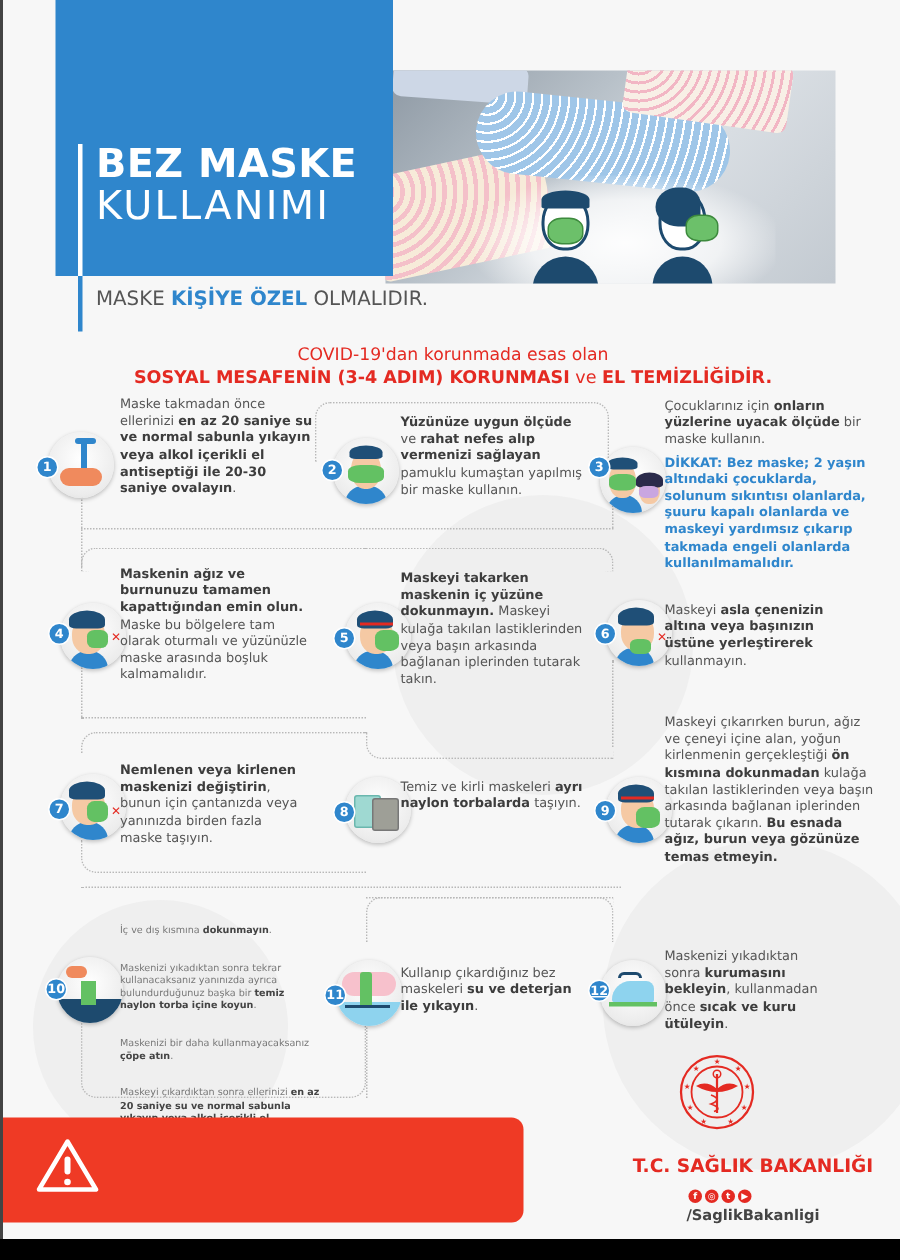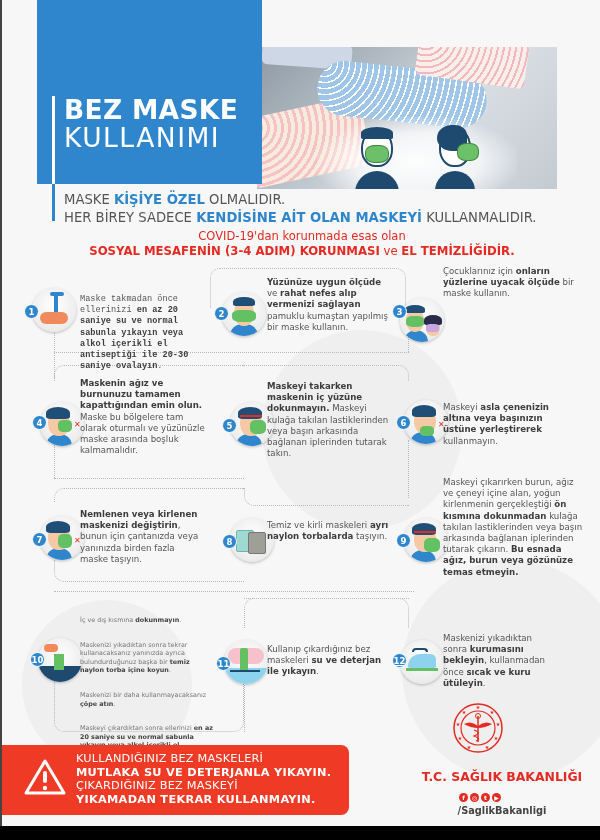--- a/index.html
+++ b/index.html
@@ -133,21 +133,20 @@
   <div class="title-block"></div>
   <div class="title-bar"></div>
   <div class="title-bar inner"></div>
   <div class="title-text">
     <div>BEZ MASKE</div>
     <div class="light">KULLANIMI</div>
   </div>
 
   <div class="tagline">
     <div><span>MASKE </span><b>KİŞİYE ÖZEL</b><span> OLMALIDIR.</span></div>
-    <div><span>HER BİREY SADECE </span><b>KENDİSİNE AİT OLAN MASKEYİ</b><span> KULLANMALIDIR.</span></div>
   </div>
 
   <div class="covid-note">
     <div>COVID-19'dan korunmada esas olan</div>
     <div class="strong"><span>SOSYAL MESAFENİN (3-4 ADIM) KORUNMASI</span><span class="small"> ve </span><span>EL TEMİZLİĞİDİR.</span></div>
   </div>
 
   <div>
     <div class="corner" style="left:208px;top:268px;width:196px;height:40px;border-bottom:none;border-radius:10px 10px 0 0;"></div>
     <div class="dot-v" style="left:52px;top:330px;height:48px;"></div>
@@ -168,21 +167,21 @@
     <div class="dot-v" style="left:242px;top:680px;height:52px;"></div>
   </div>
 
   <div class="step">
     <div class="step-icon" style="left:30px;top:288px;">
       <div style="position:absolute;left:22px;top:6px;width:4px;height:20px;background:#2f86cc;"></div>
       <div style="position:absolute;left:18px;top:4px;width:14px;height:4px;background:#2f86cc;border-radius:2px;"></div>
       <div style="position:absolute;left:8px;top:24px;width:28px;height:12px;background:#f08a5d;border-radius:8px;"></div>
     </div>
     <div class="step-num" style="left:22px;top:304px;">1</div>
-    <div class="step-text" style="left:78px;top:294px;width:130px;font-family:Liberation Mono, monospace;">
+    <div class="step-text" style="left:78px;top:265px;width:130px;">
       <span>Maske takmadan önce ellerinizi </span><b>en az 20 saniye su ve normal sabunla yıkayın veya alkol içerikli el antiseptiği ile 20-30 saniye ovalayın</b><span>.</span>
     </div>
   </div>
 
   <div class="step">
     <div class="step-icon" style="left:220px;top:292px;">
       <div class="ic-body" style="left:8px;top:32px;width:28px;height:14px;"></div>
       <div class="ic-face" style="left:12px;top:8px;width:20px;height:26px;"></div>
       <div class="ic-hair" style="left:11px;top:5px;width:22px;height:9px;"></div>
       <div class="ic-mask" style="left:10px;top:18px;width:24px;height:12px;"></div>
@@ -199,20 +198,21 @@
       <div class="ic-face" style="left:6px;top:10px;width:18px;height:24px;"></div>
       <div class="ic-hair" style="left:5px;top:7px;width:20px;height:8px;"></div>
       <div class="ic-mask" style="left:6px;top:18px;width:18px;height:11px;"></div>
       <div class="ic-face" style="left:26px;top:20px;width:14px;height:18px;"></div>
       <div class="ic-hair" style="left:24px;top:17px;width:18px;height:10px;background:#2a2a4a;"></div>
       <div class="ic-mask" style="left:26px;top:26px;width:13px;height:8px;background:#c9a6e0;"></div>
     </div>
     <div class="step-num" style="left:390px;top:304px;">3</div>
     <div class="step-text" style="left:441px;top:266px;width:140px;">
       <span>Çocuklarınız için </span><b>onların yüzlerine uyacak ölçüde</b><span> bir maske kullanın.</span>
+      <span class="blue">DİKKAT: Bez maske; 2 yaşın altındaki çocuklarda, solunum sıkıntısı olanlarda, şuuru kapalı olanlarda ve maskeyi yardımsız çıkarıp takmada engeli olanlarda kullanılmamalıdır.</span>
     </div>
   </div>
 
   <div class="step">
     <div class="step-icon" style="left:38px;top:402px;">
       <div class="ic-body" style="left:6px;top:32px;width:26px;height:14px;"></div>
       <div class="ic-face" style="left:8px;top:8px;width:22px;height:26px;"></div>
       <div class="ic-hair" style="left:6px;top:5px;width:24px;height:12px;"></div>
       <div class="ic-mask" style="left:18px;top:18px;width:14px;height:12px;"></div>
       <div class="ic-x" style="left:34px;top:18px;">✕</div>
@@ -329,26 +329,20 @@
       <span>Maskenizi yıkadıktan sonra </span><b>kurumasını bekleyin</b><span>, kullanmadan önce </span><b>sıcak ve kuru ütüleyin</b><span>.</span>
     </div>
   </div>
 
   <div class="warning">
     <svg class="warn-tri" width="42" height="36" viewBox="0 0 42 36">
       <path d="M21 2 L40 34 L2 34 Z" fill="none" stroke="#fff" stroke-width="3" stroke-linejoin="round"></path>
       <rect x="19" y="12" width="4" height="12" rx="2" fill="#fff"></rect>
       <circle cx="21" cy="29" r="2.2" fill="#fff"></circle>
     </svg>
-    <div class="warn-text">
-      <div class="l">KULLANDIĞINIZ BEZ MASKELERİ</div>
-      <div class="b">MUTLAKA SU VE DETERJANLA YIKAYIN.</div>
-      <div class="l">ÇIKARDIĞINIZ BEZ MASKEYİ</div>
-      <div class="b">YIKAMADAN TEKRAR KULLANMAYIN.</div>
-    </div>
   </div>
 
   <svg class="logo" viewBox="0 0 52 52">
     <circle cx="26" cy="26" r="24" fill="none" stroke="#e42a22" stroke-width="1.5"></circle>
     <circle cx="26" cy="26" r="17" fill="none" stroke="#e42a22" stroke-width="1.2"></circle>
     <g fill="#e42a22" font-size="5" text-anchor="middle">
       <text x="26" y="7">★</text>
         <text x="40" y="12">★</text>
         <text x="46" y="24">★</text>
       <text x="44" y="38">★</text>

